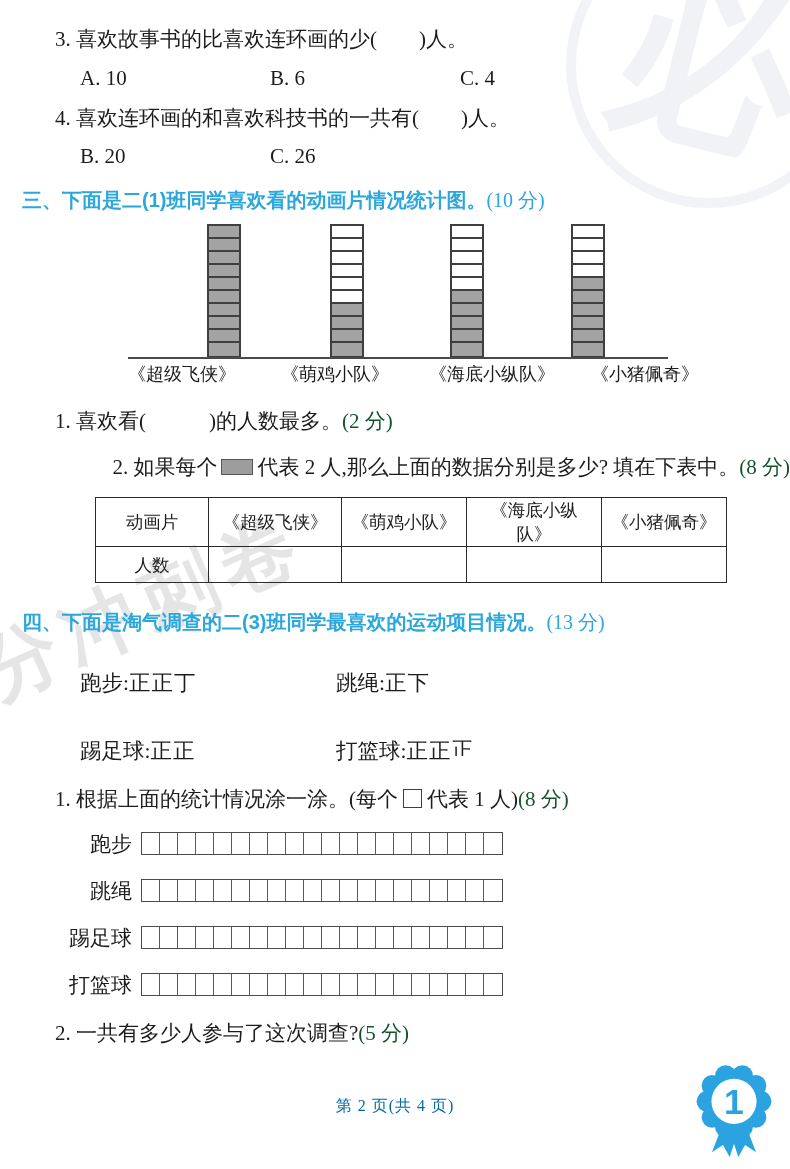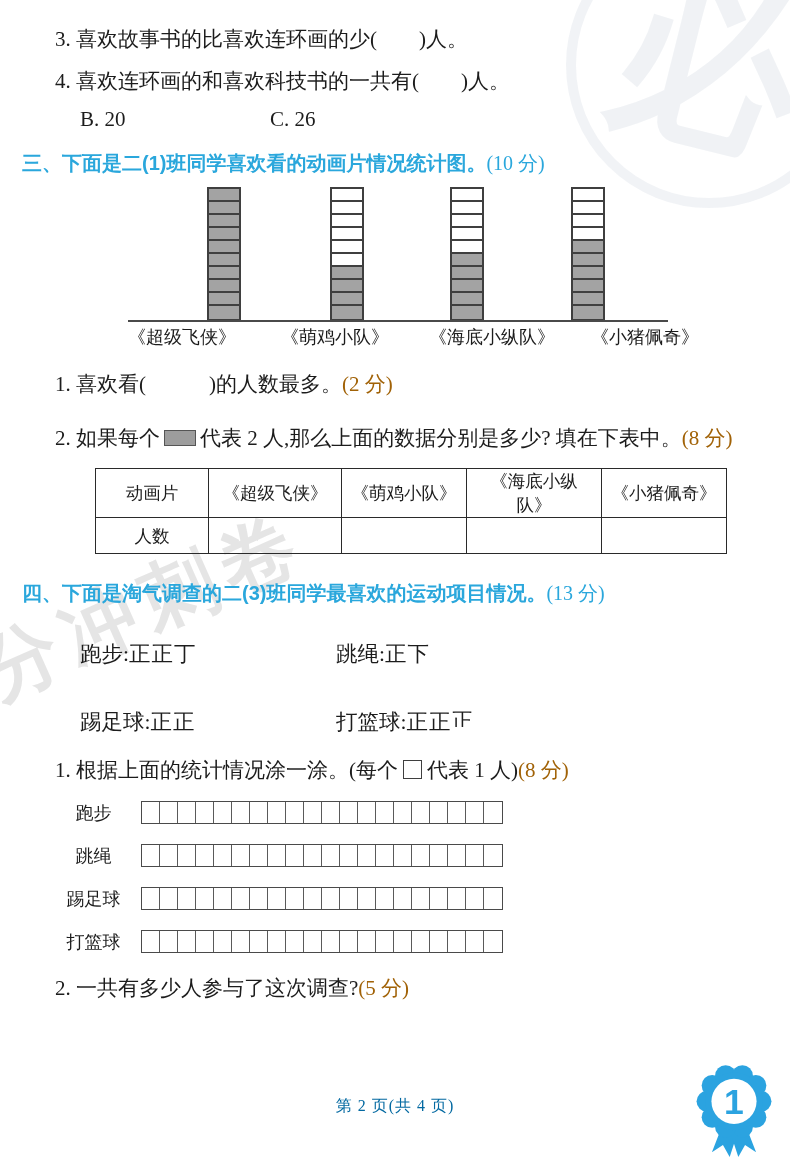--- a/index.html
+++ b/index.html
@@ -33,21 +33,21 @@
   .opt-row{display:flex; padding-left:80px; font-size:21px; margin:0 0 12px 0;}
   .opt{width:190px;}
   .opt:last-child{width:auto;}
 
   
   .sec-head{
     font-family:"Liberation Sans","DejaVu Sans",sans-serif; font-weight:bold;
     color:#2aa7dc; font-size:20px; margin:18px 0 8px 22px;
   }
   .sec-score{font-family:"Liberation Serif","DejaVu Serif",serif; font-weight:normal; color:#2aa7dc;}
-  .q-score{color:#a16207;}
+  .q-score{color:#14532d;}
 
   
   .chart{position:relative; margin:12px 0 0 128px; width:560px; height:164px;}
   .bars{position:absolute; left:0; top:0; width:560px; height:132px;}
   .bar{
     position:absolute; bottom:0; width:34px; box-sizing:border-box;
     border:2px solid #3f3f3f; background:#fff;
     display:flex; flex-direction:column;
   }
   .bar .cell{height:13px; box-sizing:border-box; border-bottom:2px solid #3f3f3f; background:#ffffff;}
@@ -74,21 +74,21 @@
   .tally-wrap{margin:6px 0 0 80px; font-size:21.5px;}
   .tally-row{display:flex; margin-bottom:15px;}
   .tally-item{white-space:nowrap;margin-top:24px;}
   .tally-item.left{width:256px;}
   .tally-glyphs{letter-spacing:1px;}
   .t4{display:inline-block; height:0.80em; overflow:hidden; vertical-align:text-top; line-height:1.05;}
 
   
   .grids{margin:14px 0 0 55px;}
   .grid-row{display:flex; align-items:center; margin-bottom:19px;}
-  .grid-label{width:86px; text-align:center; font-size:18px; padding-right:9px; box-sizing:border-box;}
+  .grid-label{width:86px; text-align:right; font-size:21px; padding-right:9px; box-sizing:border-box;}
   .grid-cells{display:flex; border:1.8px solid #4a4a4a; height:21px; background:#fff;}
   .grid-cells .gcell{width:18px; height:21px; box-sizing:border-box; border-right:1.2px solid #5a5a5a;}
   .grid-cells .gcell:last-child{border-right:none;}
 
   
   .footer{
     position:absolute; bottom:52px; left:0; width:100%; text-align:center;
     font-size:16px; color:#0369a1; z-index:1; letter-spacing:1px;
   }
   .badge{position:absolute; right:8px; bottom:6px; z-index:2; width:96px; height:106px;}
@@ -104,20 +104,25 @@
   <div class="wm-text">分冲刺卷</div>
   <div class="wm-circle">
     <span>必</span>
   </div>
 
   <div class="content">
 
     <div class="q">
       <span>3.</span>
       <span>喜欢故事书的比喜欢连环画的少(　　)人。</span>
+    </div>
+    <div class="opt-row">
+      <span class="opt">A. 10</span>
+      <span class="opt">B. 6</span>
+      <span class="opt">C. 4</span>
     </div>
 
     <div class="q">
       <span>4.</span>
       <span>喜欢连环画的和喜欢科技书的一共有(　　)人。</span>
     </div>
     <div class="opt-row">
       <span class="opt">B. 20</span>
       <span class="opt">C. 26</span>
     </div>
@@ -184,21 +189,21 @@
           <div class="bar-label" style="left: 301px;">《海底小纵队》</div>
           <div class="bar-label" style="left: 463px;">《小猪佩奇》</div>
         </div>
     </div>
 
     <div class="q" style="margin-top:16px;">
       <span>1.</span>
       <span>喜欢看(　　　)的人数最多。</span><span class="q-score">(2 分)</span>
     </div>
 
-    <div class="q" style="margin-top:22px;">
+    <div class="q" style="margin-top:14px;text-align:right;">
       <span>2.</span>
       <span>如果每个</span><span class="sw-gray"></span><span>代表 2 人,那么上面的数据分别是多少? 填在下表中。</span><span class="q-score">(8 分)</span>
     </div>
 
     <table class="tbl">
       <tbody>
           <tr>
         <td class="c0">动画片</td>
         <td class="c1">《超级飞侠》</td>
         <td class="c2">《萌鸡小队》</td>

